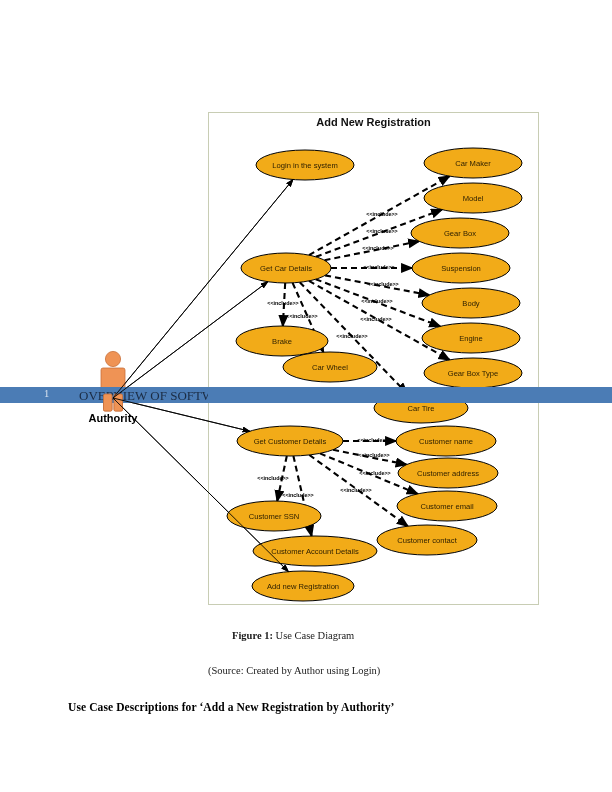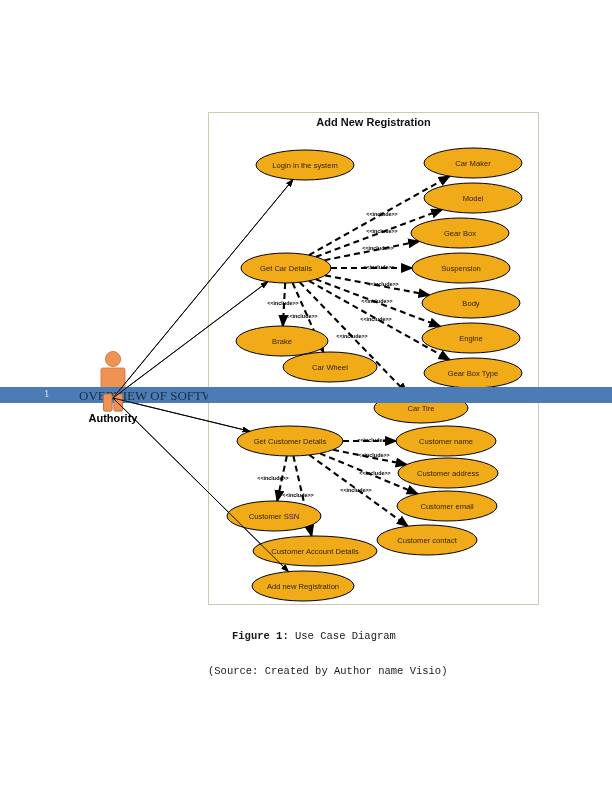--- a/index.html
+++ b/index.html
@@ -31,21 +31,21 @@
     font-size: 11.5px;
     letter-spacing: 0.1px;
     white-space: nowrap;
     color: #000;
   }
   #heading-top  { left: 71px;  top: 73px; }
   #heading-bottom { left: 68px; top: 701px; }
 
   .caption {
     position: absolute;
-    font-family: Liberation Mono, monospace;
+    font-family: Liberation Serif, serif;
     font-size: 10.5px;
     white-space: nowrap;
     color: #1a1a1a;
   }
   #fig-caption { left: 232px; top: 630px; }
   #fig-caption b { font-weight: bold; }
   #source-line  { left: 208px; top: 665px; }
 
   
   #blue-bar {
@@ -319,16 +319,17 @@
         <line class="assoc-line" x1="113" y1="398" x2="267.75313221178607" y2="281.71151914721275" marker-end="url(#arrowOpen)"></line>
         <line class="assoc-line" x1="113" y1="398" x2="249.78400233837067" y2="431.2300118675138" marker-end="url(#arrowOpen)" stroke-width="1.7"></line>
         <line class="assoc-line" x1="113" y1="398" x2="288.4687953456344" y2="571.6217553946278" marker-end="url(#arrowOpen)" stroke-width="1.1"></line>
       </g>
   </svg>
 
   <div class="caption" id="fig-caption">
     <b>Figure 1:</b><span> Use Case Diagram</span>
   </div>
 
-  <div class="caption" id="source-line">(Source: Created by Author name Visio)</div>
-
+  <div class="caption" id="source-line">(Source: Created by Author using Login)</div>
+
+  <div class="heading" id="heading-bottom">Use Case Descriptions for ‘Add a New Registration by Authority’</div>
 
 </div>
 
 </body></html>

